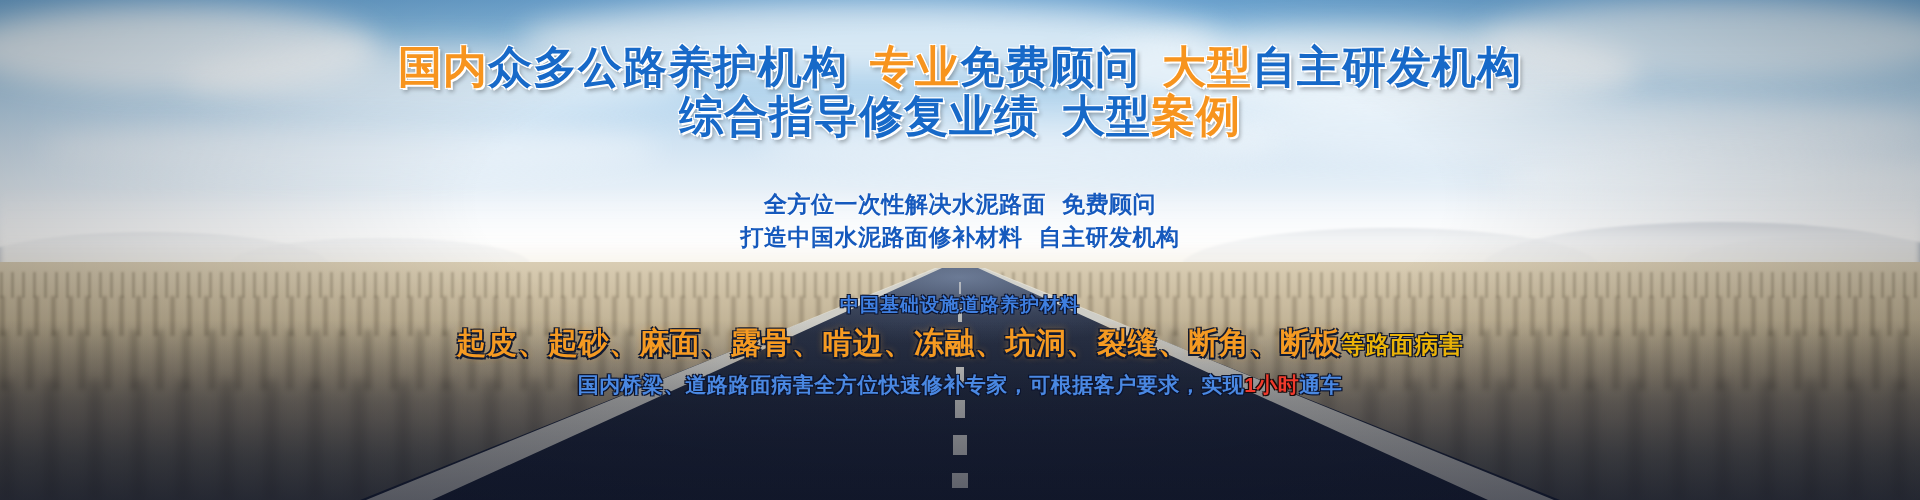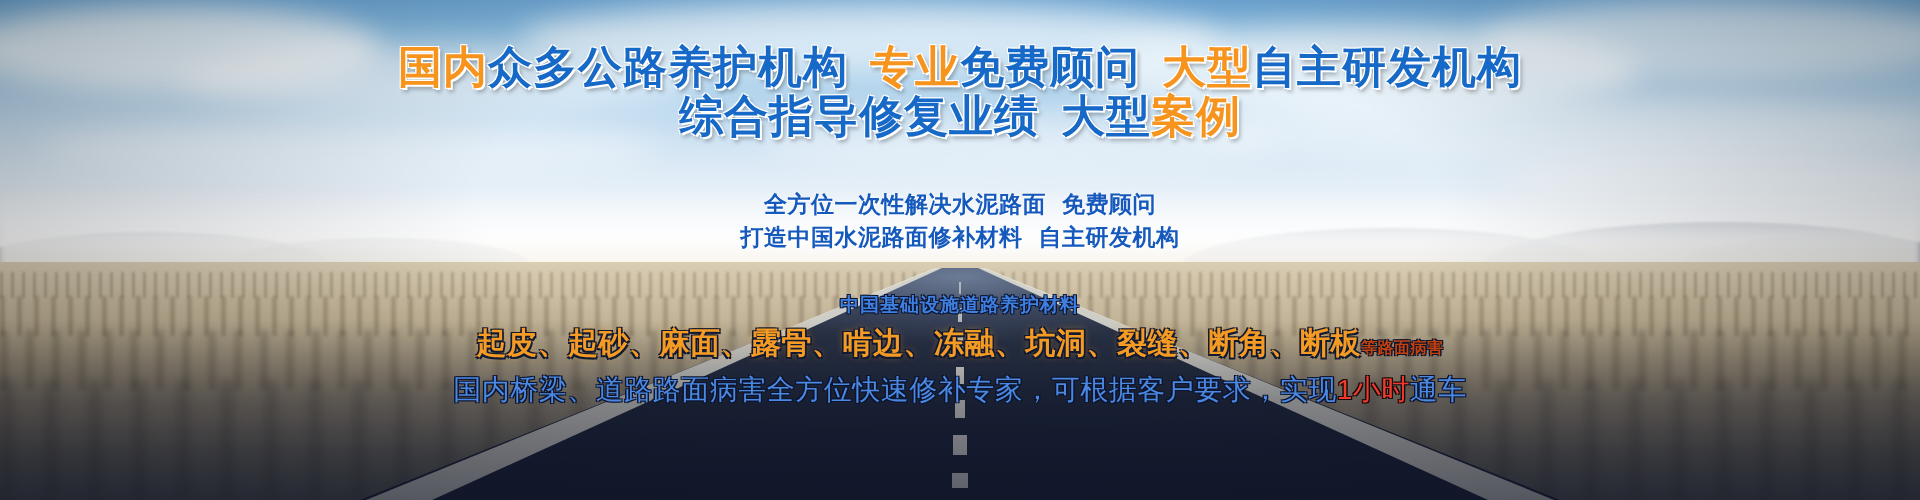--- a/index.html
+++ b/index.html
@@ -275,32 +275,32 @@
   }
   .lower .l2 .dz {
     color: #f59a22;
     text-shadow:
       1.5px 1.5px 0 #101a33, -1.5px -1.5px 0 #101a33,
       1.5px -1.5px 0 #101a33, -1.5px 1.5px 0 #101a33,
       0 0 7px rgba(255,170,50,.55);
     margin-top: 44px;
   }
   .lower .l2 .tail {
-    color: #c2410c;
-    font-size: 16px;
+    color: #eab308;
+    font-size: 24px;
     text-shadow:
       1.2px 1.2px 0 #0c1density, 0 0 0 #000;
     text-shadow:
       1.2px 1.2px 0 #0c142e, -1.2px -1.2px 0 #0c142e,
       1.2px -1.2px 0 #0c142e, -1.2px 1.2px 0 #0c142e;
   }
   .lower .l3 {
     display: block;
-    font-size: 28px;
-    font-weight: normal;
+    font-size: 21px;
+    font-weight: bold;
     color: #4a88e2;
     letter-spacing: .5px;
     text-shadow:
       1.2px 1.2px 0 #0c142e, -1.2px -1.2px 0 #0c142e,
       1.2px -1.2px 0 #0c142e, -1.2px 1.2px 0 #0c142e;
   }
   .lower .l3 .hour {
     color: #ef3a2c;
     text-shadow:
       1.2px 1.2px 0 #180a0a, -1.2px -1.2px 0 #180a0a,

